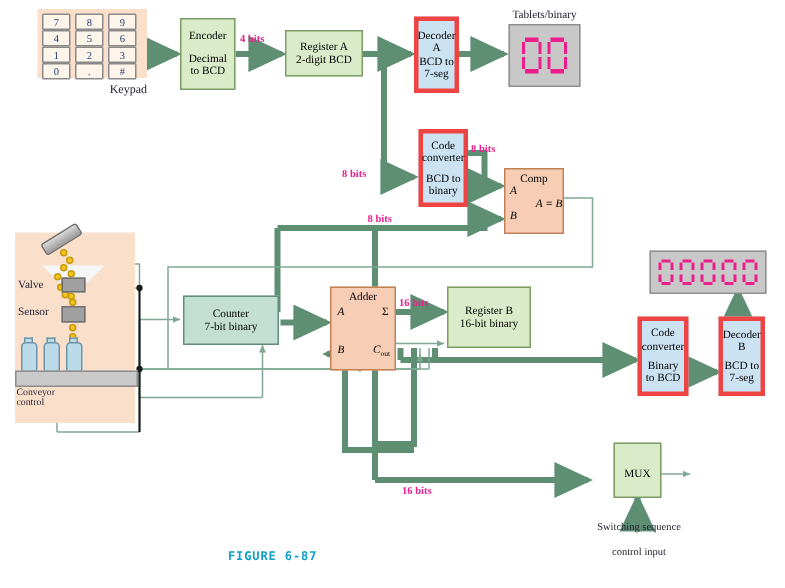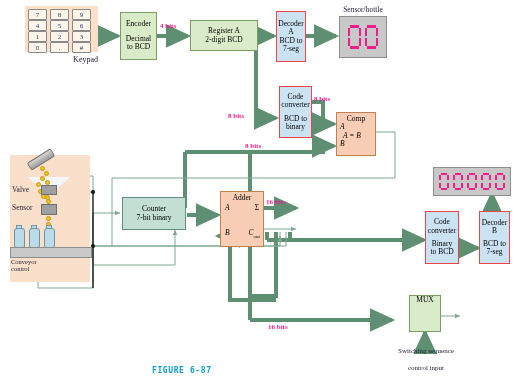--- a/index.html
+++ b/index.html
@@ -8,21 +8,21 @@
     width:523px;height:392px;position:relative;overflow:hidden;
     -webkit-font-smoothing:antialiased;
   }
   #stage{position:absolute;left:0;top:0;width:523px;height:392px;}
   svg#wires{position:absolute;left:0;top:0;width:523px;height:392px;}
 
   .box{position:absolute;box-sizing:border-box;display:flex;flex-direction:column;
        align-items:center;justify-content:center;text-align:center;line-height:1.12;}
   .green{background:#d9ebc9;border:1px solid #7b9c63;}
   .mint{background:#c3ded2;border:1px solid #5f8f7c;}
-  .blue{background:#cbe2f3;border:1px solid #ef4444;}
+  .blue{background:#cbe2f3;border:3px solid #ef4444;}
   .peach{background:#f7cdb5;border:1px solid #c08255;}
 
   .lbl{position:absolute;color:#1b1b2f;}
   .bits{position:absolute;color:#ec1e8c;font-weight:bold;font-style:normal;}
   .cap{position:absolute;color:#0f9ec9;font-weight:bold;letter-spacing:.6px;}
 
   
   .kpbg{position:absolute;background:#fae0cb;}
   .kprow{position:absolute;display:flex;gap:3px;}
   .key{width:17px;height:9px;background:#fdf4ea;border:1px solid #8a8a8a;border-radius:1px;
@@ -163,33 +163,33 @@
   </div>
   <div class="lbl" style="left:25px;top:55px;width:73px;text-align:right;font-size:8px;">Keypad</div>
 
   <div class="box green" style="left:120px;top:12px;width:37px;height:48px;font-size:7.5px;">
     <span>Encoder</span>
     <span style="height:6px"></span>
     <span>Decimal</span>
     <span>to BCD</span>
   </div>
 
-  <div class="box green" style="left:190px;top:20px;width:68px;height:31px;font-size:7.5px;">
+  <div class="box green" style="left:190px;top:20px;width:52px;height:31px;font-size:7.5px;">
     <span>Register A</span>
     <span>2-digit BCD</span>
   </div>
 
   <div class="box blue" style="left:276px;top:11px;width:30px;height:51px;font-size:7.5px;">
     <span>Decoder</span>
     <span>A</span>
     <span>BCD to</span>
     <span>7-seg</span>
   </div>
 
-  <div class="lbl" style="left:334px;top:5px;width:58px;text-align:center;font-size:7.5px;">Sensor/bottle</div>
+  <div class="lbl" style="left:334px;top:5px;width:58px;text-align:center;font-size:7.5px;">Tablets/binary</div>
   <div class="disp" id="disp-small" style="left:339px;top:16px;width:46px;height:40px;">
       <div class="seg" style="width: 14px; height: 24px;">
         <i style="left: 2.6px; top: 0px; width: 8.8px; height: 2.6px; background: rgb(236, 30, 140);"></i>
         <i style="left: 11.4px; top: 2.6px; width: 2.6px; height: 8.1px; background: rgb(236, 30, 140);"></i>
         <i style="left: 11.4px; top: 13.3px; width: 2.6px; height: 8.1px; background: rgb(236, 30, 140);"></i>
         <i style="left: 2.6px; top: 21.4px; width: 8.8px; height: 2.6px; background: rgb(236, 30, 140);"></i>
         <i style="left: 0px; top: 13.3px; width: 2.6px; height: 8.1px; background: rgb(236, 30, 140);"></i>
         <i style="left: 0px; top: 2.6px; width: 2.6px; height: 8.1px; background: rgb(236, 30, 140);"></i>
       </div>
       <div class="seg" style="width: 14px; height: 24px;">
@@ -206,21 +206,21 @@
     <span>Code</span>
     <span>converter</span>
     <span style="height:5px"></span>
     <span>BCD to</span>
     <span>binary</span>
   </div>
 
   <div class="box peach" style="left:336px;top:112px;width:40px;height:44px;font-size:7.5px;align-items:stretch;justify-content:flex-start;padding-top:2px;">
     <span style="text-align:center;">Comp</span>
     <span class="ital" style="text-align:left;padding-left:3px;">A</span>
-    <span class="ital" style="text-align:left;padding-left:6px;">A = B</span>
+    <span class="ital" style="text-align:right;padding-left:6px;">A = B</span>
     <span class="ital" style="text-align:left;padding-left:3px;">B</span>
   </div>
 
   <div class="mach" style="left:10px;top:155px;width:80px;height:127px;"></div>
   <div class="scoop" style="left:27px;top:155px;width:26px;height:7px;transform:rotate(-32deg);border-radius:2px;"></div>
   <div class="funnel" style="left:28px;top:177px;"></div>
   <div class="tablet" style="left:40px;top:166px;"></div>
   <div class="tablet" style="left:44px;top:171px;"></div>
   <div class="tablet" style="left:40px;top:176px;"></div>
   <div class="tablet" style="left:45px;top:180px;"></div>
@@ -259,20 +259,24 @@
     <span style="display:flex;justify-content:space-between;padding:2px 4px 0 4px;">
       <i class="ital" style="font-style:italic;">A</i>
       <i style="font-style:normal;">Σ</i>
     </span>
     <span style="display:flex;justify-content:space-between;padding:16px 3px 0 4px;">
       <i class="ital" style="font-style:italic;">B</i>
       <i style="font-style:italic;"><span>C</span><sub style="font-size:5px;font-style:normal;">out</sub></i>
     </span>
   </div>
 
+  <div class="box green" style="left:298px;top:191px;width:56px;height:41px;font-size:7.5px;">
+    <span>Register B</span>
+    <span>16-bit binary</span>
+  </div>
 
   <div class="box blue" style="left:425px;top:211px;width:34px;height:53px;font-size:7.5px;">
     <span>Code</span>
     <span>converter</span>
     <span style="height:5px"></span>
     <span>Binary</span>
     <span>to BCD</span>
   </div>
 
   <div class="box blue" style="left:479px;top:211px;width:31px;height:53px;font-size:7.5px;">
@@ -319,21 +323,21 @@
       <div class="seg" style="width: 11px; height: 18px;">
         <i style="left: 2.2px; top: 0px; width: 6.6px; height: 2.2px; background: rgb(236, 30, 140);"></i>
         <i style="left: 8.8px; top: 2.2px; width: 2.2px; height: 5.7px; background: rgb(236, 30, 140);"></i>
         <i style="left: 8.8px; top: 10.1px; width: 2.2px; height: 5.7px; background: rgb(236, 30, 140);"></i>
         <i style="left: 2.2px; top: 15.8px; width: 6.6px; height: 2.2px; background: rgb(236, 30, 140);"></i>
         <i style="left: 0px; top: 10.1px; width: 2.2px; height: 5.7px; background: rgb(236, 30, 140);"></i>
         <i style="left: 0px; top: 2.2px; width: 2.2px; height: 5.7px; background: rgb(236, 30, 140);"></i>
       </div>
     </div>
 
-  <div class="box green" style="left:409px;top:295px;width:32px;height:37px;font-size:7.5px;justify-content:flex-start;padding-top:0;">
+  <div class="box green" style="left:409px;top:295px;width:32px;height:37px;font-size:7.5px;justify-content:flex-start;padding-top:16px;">
     <span>MUX</span>
   </div>
   <div class="lbl" style="left:382px;top:347px;width:88px;text-align:center;font-size:7px;">Switching sequence</div>
   <div class="lbl" style="left:382px;top:364px;width:88px;text-align:center;font-size:7px;">control input</div>
 
   <div class="bits" style="left:160px;top:22px;font-size:7px;">4 bits</div>
   <div class="bits" style="left:228px;top:112px;font-size:7px;">8 bits</div>
   <div class="bits" style="left:314px;top:95px;font-size:7px;">8 bits</div>
   <div class="bits" style="left:245px;top:142px;font-size:7px;">8 bits</div>
   <div class="bits" style="left:266px;top:198px;font-size:7px;">16 bits</div>

